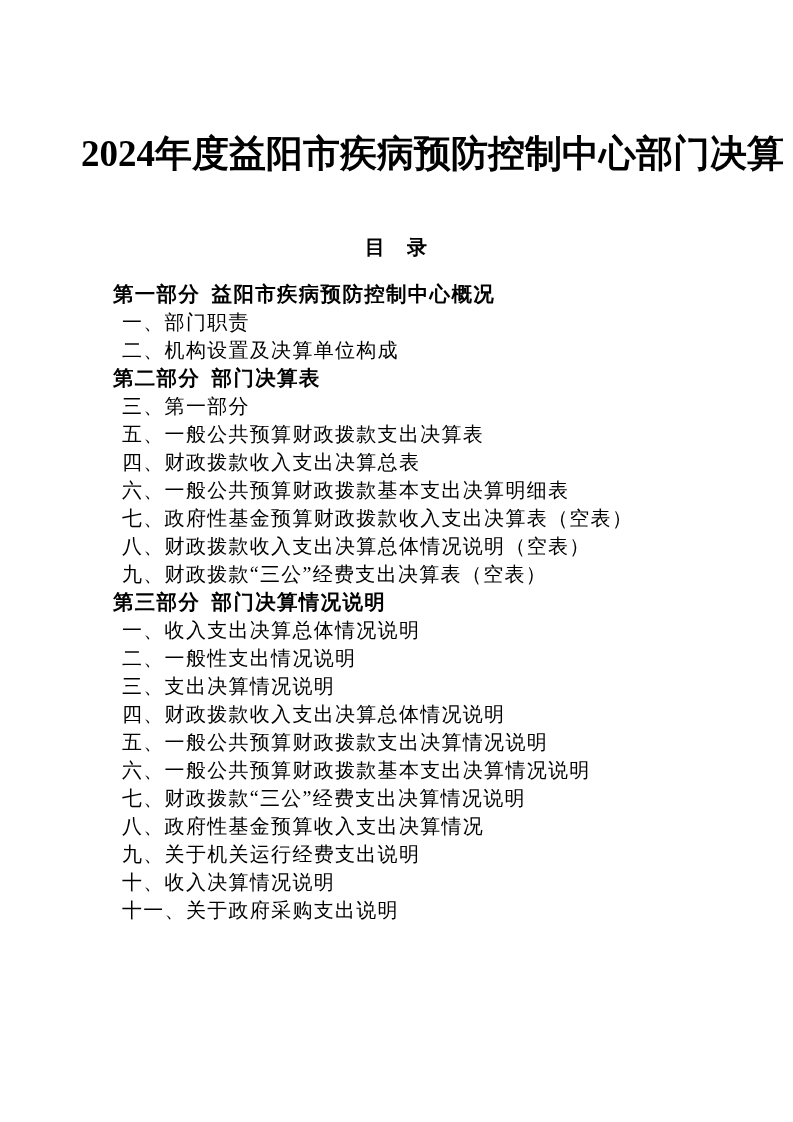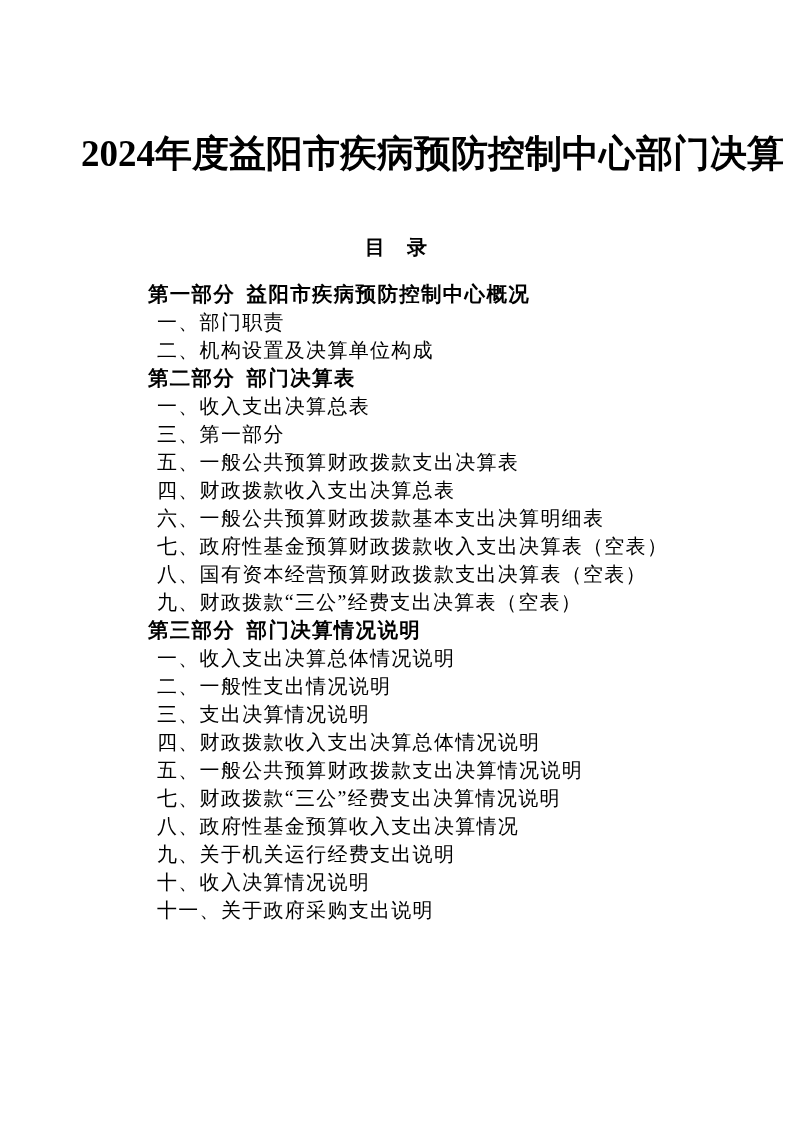--- a/index.html
+++ b/index.html
@@ -45,21 +45,20 @@
     position: absolute;
     top: 280px;
     left: 113px;
     right: 30px;
   }
   .toc .entry {
     font-size: 20px;
     line-height: 28px;
     letter-spacing: 1.3px;
     white-space: nowrap;
-    margin-left: 35px;
   }
   .toc .section {
     font-weight: bold;
     font-size: 20.5px;
     word-spacing: 5px;
     padding-left: 0;
   }
   .toc .item {
     padding-left: 9px;
   }
@@ -71,34 +70,34 @@
 
   <h1 class="doc-title">2024年度益阳市疾病预防控制中心部门决算</h1>
 
   <div class="toc-heading">目　录</div>
 
   <div class="toc">
     <div class="entry section">第一部分 益阳市疾病预防控制中心概况</div>
     <div class="entry item">一、部门职责</div>
     <div class="entry item">二、机构设置及决算单位构成</div>
     <div class="entry section">第二部分 部门决算表</div>
-    <div class="entry item">一、收入支出决算总表</div>
     <div class="entry item">三、第一部分</div>
     <div class="entry item">五、一般公共预算财政拨款支出决算表</div>
     <div class="entry item">四、财政拨款收入支出决算总表</div>
     <div class="entry item">六、一般公共预算财政拨款基本支出决算明细表</div>
     <div class="entry item">七、政府性基金预算财政拨款收入支出决算表（空表）</div>
-    <div class="entry item">八、国有资本经营预算财政拨款支出决算表（空表）</div>
+    <div class="entry item">八、财政拨款收入支出决算总体情况说明（空表）</div>
     <div class="entry item">九、财政拨款“三公”经费支出决算表（空表）</div>
     <div class="entry section">第三部分 部门决算情况说明</div>
     <div class="entry item">一、收入支出决算总体情况说明</div>
     <div class="entry item">二、一般性支出情况说明</div>
     <div class="entry item">三、支出决算情况说明</div>
     <div class="entry item">四、财政拨款收入支出决算总体情况说明</div>
     <div class="entry item">五、一般公共预算财政拨款支出决算情况说明</div>
+    <div class="entry item">六、一般公共预算财政拨款基本支出决算情况说明</div>
     <div class="entry item">七、财政拨款“三公”经费支出决算情况说明</div>
     <div class="entry item">八、政府性基金预算收入支出决算情况</div>
     <div class="entry item">九、关于机关运行经费支出说明</div>
     <div class="entry item">十、收入决算情况说明</div>
     <div class="entry item">十一、关于政府采购支出说明</div>
   </div>
 
 </div>
 
 </body></html>

